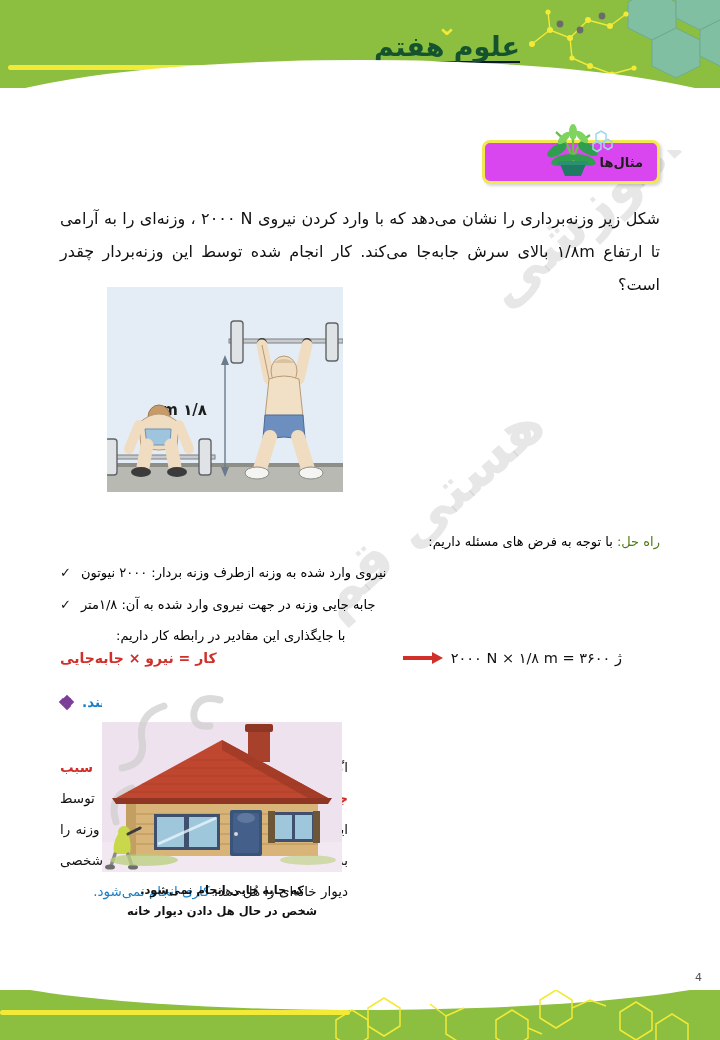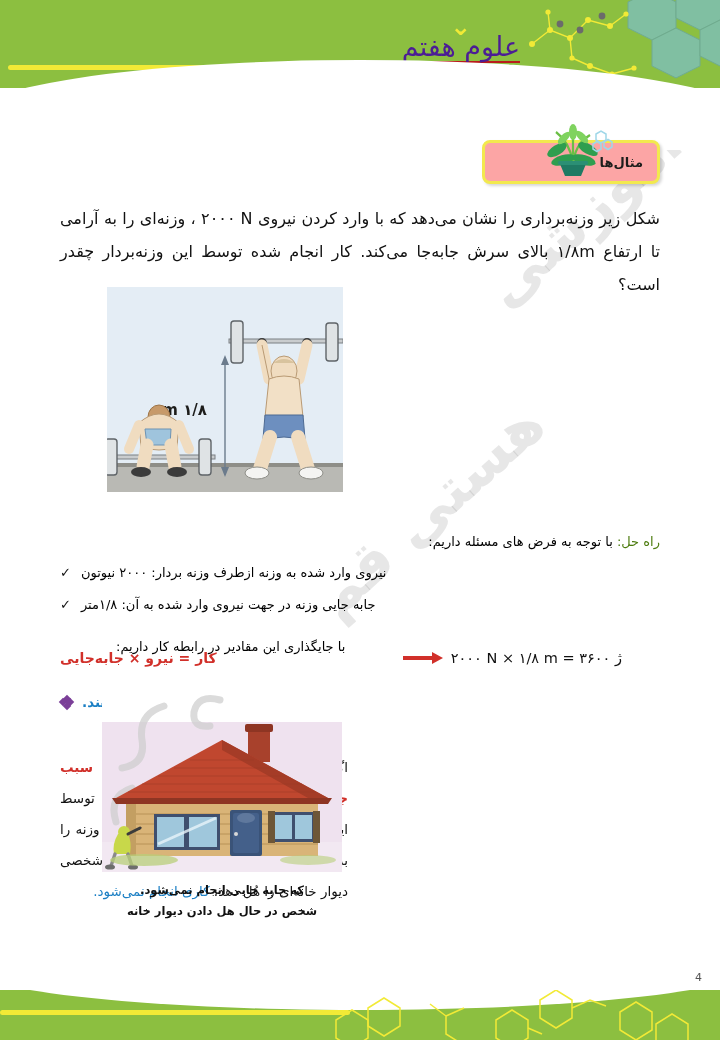--- a/index.html
+++ b/index.html
@@ -24,34 +24,34 @@
   }
   .hdr-title-wrap{
     position:absolute;right:200px;top:14px;text-align:center;
     line-height:1;
   }
   .hdr-chev{
     display:block;color:#f2ea36;font-size:25px;font-weight:bold;
     margin-bottom:-6px;letter-spacing:0;
   }
   .hdr-title{
-    display:block;font-size:27px;font-weight:normal;color:#4c1d95;
+    display:block;font-size:27px;font-weight:bold;color:#14532d;
     letter-spacing:1px;white-space:nowrap;
-    border-bottom:2px solid #b91c1c;padding-bottom:1px;
+    border-bottom:2px solid #0f172a;padding-bottom:1px;
   }
   .hdr-sub{
     display:block;font-size:9px;font-weight:bold;color:#1d1d1b;
     margin-top:1px;letter-spacing:2px;
   }
   .hex-art{position:absolute;right:0;top:0;width:300px;height:88px;}
 
   
   .badge{
     position:absolute;right:60px;top:140px;width:172px;height:38px;
-    background:#fca5a5;border:3px solid #f2e94e;border-radius:8px;
+    background:#d946ef;border:3px solid #f2e94e;border-radius:8px;
     display:flex;align-items:center;justify-content:flex-start;
     box-shadow:2px 2px 3px rgba(0,0,0,.16);
   }
   .badge-text{
     font-size:13px;font-weight:bold;color:#1d1d1b;
     margin-right:14px;letter-spacing:1px;
   }
   .badge-plant{
     position:absolute;right:104px;top:116px;width:86px;height:62px;
   }
@@ -69,21 +69,21 @@
   .solution{
     position:absolute;right:60px;top:528px;width:600px;
     font-size:13px;line-height:2.1;direction:rtl;text-align:right;
   }
   .sol-key{color:#4d7c0f;font-weight:normal;}
   .bullet-row{
     display:flex;flex-direction:row-reverse;justify-content:flex-start;
     align-items:baseline;gap:10px;margin-top:4px;padding-right:36px;
   }
   .chk{color:#111;font-size:13px;}
-  .sol-tail{margin-top:15px;text-align:left;padding-left:56px;}
+  .sol-tail{margin-top:4px;text-align:left;padding-left:56px;}
 
   
   .eq-row{
     position:absolute;right:60px;top:645px;width:600px;height:26px;
     display:flex;flex-direction:row-reverse;align-items:center;
     direction:rtl;
   }
   .eq-label{
     color:#d1302a;font-size:14px;font-weight:bold;white-space:nowrap;
     margin-right:172px;

